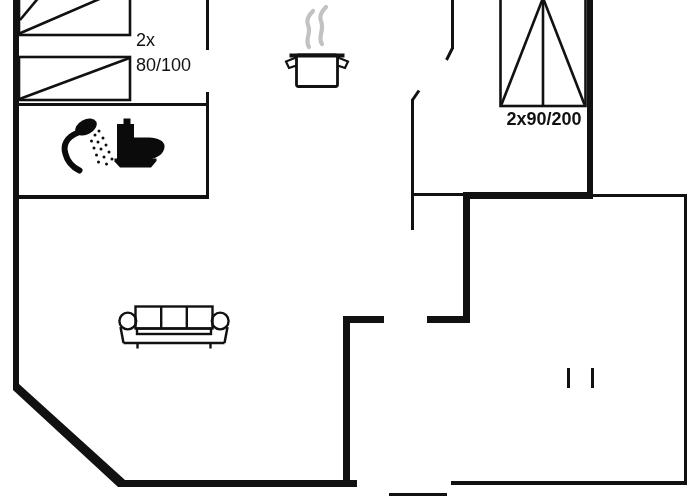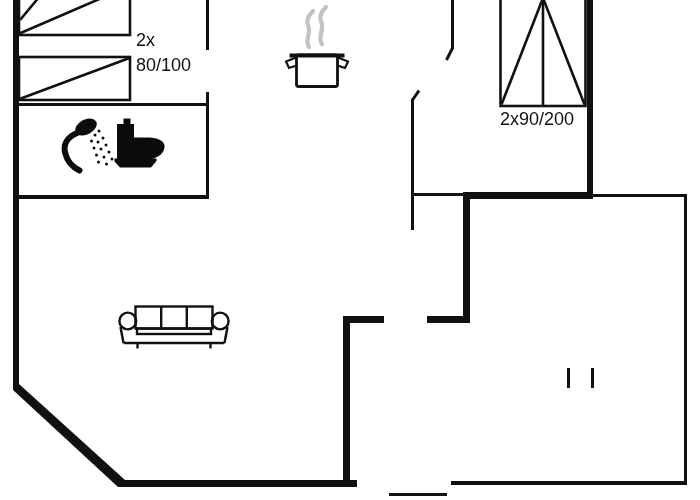--- a/index.html
+++ b/index.html
@@ -13,21 +13,21 @@
   .plan-svg{position:absolute;left:0;top:0;}
   .label{
     position:absolute;
     color:#111111;
     font-size:18px;
     line-height:25px;
     white-space:nowrap;
   }
   .label span{display:block;}
   .bunk-label{left:136px;top:28px;}
-  .double-label{left:500px;top:109px;width:88px;line-height:20px;}
+  .double-label{left:500px;top:109px;width:88px;text-align:center;line-height:20px;font-weight:bold;}
 </style>
 </head>
 <body>
 
 <div class="canvas">
 
   <svg class="plan-svg" width="700" height="500" viewBox="0 0 700 500">
 
     <g fill="#111111">
       <rect x="13" y="0" width="6" height="390" shape-rendering="crispEdges"></rect>

